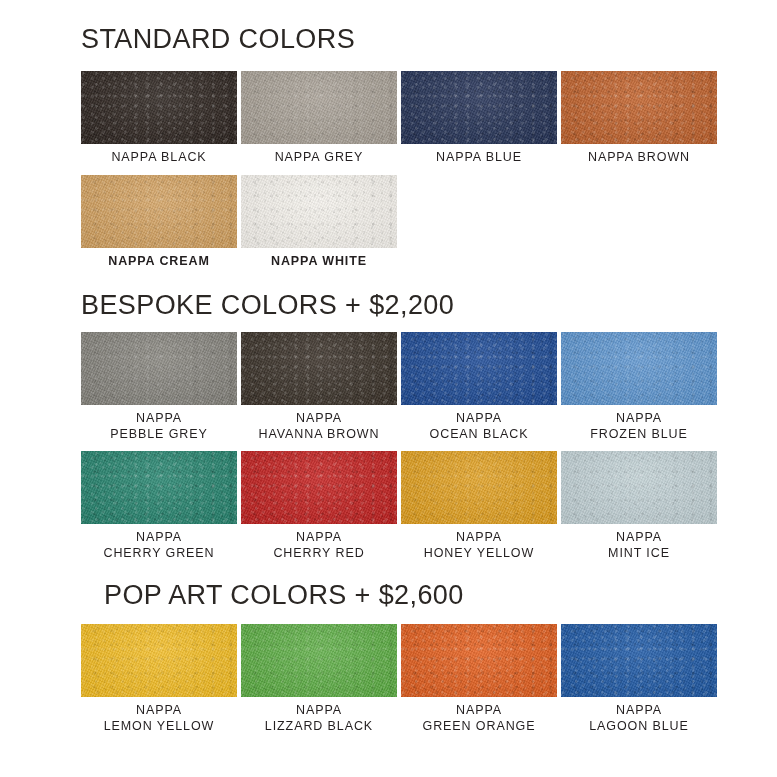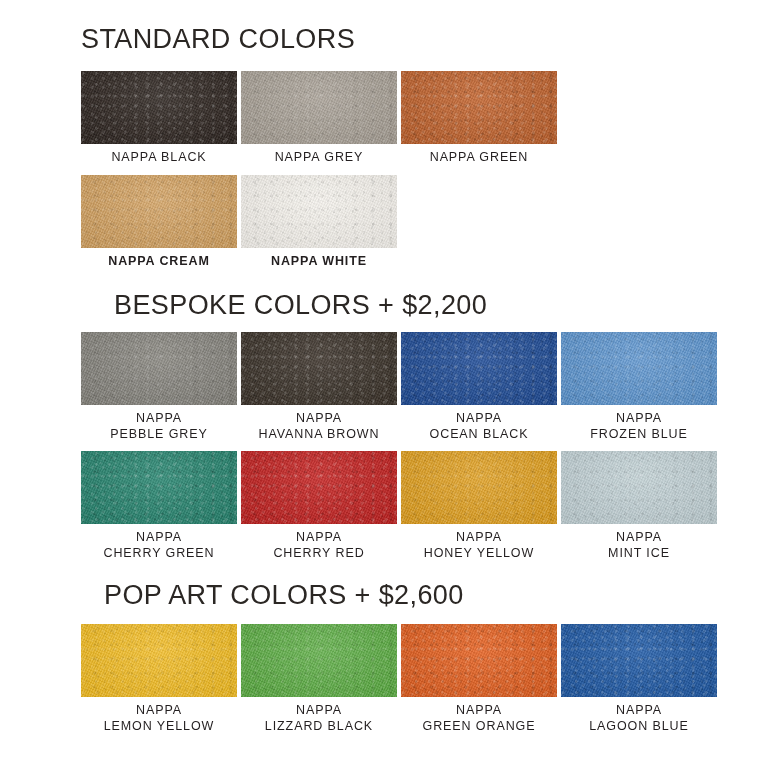--- a/index.html
+++ b/index.html
@@ -116,37 +116,41 @@
       <div class="swatch-row" style="top: 67px;">
         <div class="swatch-cell">
           <div class="swatch-chip" style="background-color: rgb(46, 37, 32);"></div>
           <div class="swatch-label"><div>NAPPA BLACK</div></div>
         </div>
         <div class="swatch-cell">
           <div class="swatch-chip light" style="background-color: rgb(163, 155, 144);"></div>
           <div class="swatch-label"><div>NAPPA GREY</div></div>
         </div>
         <div class="swatch-cell">
+          <div class="swatch-chip" style="background-color: rgb(36, 50, 87);"></div>
+          <div class="swatch-label"><div>NAPPA BLUE</div></div>
+        </div>
+        <div class="swatch-cell">
           <div class="swatch-chip" style="background-color: rgb(196, 99, 44);"></div>
-          <div class="swatch-label"><div>NAPPA GREEN</div></div>
+          <div class="swatch-label"><div>NAPPA BROWN</div></div>
         </div>
       </div>
       <div class="swatch-row" style="top: 171px; font-weight: bold;">
         <div class="swatch-cell">
           <div class="swatch-chip light" style="background-color: rgb(207, 156, 89);"></div>
           <div class="swatch-label"><div>NAPPA CREAM</div></div>
         </div>
         <div class="swatch-cell">
           <div class="swatch-chip light" style="background-color: rgb(243, 240, 234);"></div>
           <div class="swatch-label"><div>NAPPA WHITE</div></div>
         </div>
       </div>
     </div>
     <div class="section">
-      <div class="section-title" style="top: 288px; margin-left: 33px;">BESPOKE COLORS + $2,200</div>
+      <div class="section-title" style="top: 288px;">BESPOKE COLORS + $2,200</div>
       <div class="swatch-row" style="top: 328px;">
         <div class="swatch-cell">
           <div class="swatch-chip light" style="background-color: rgb(127, 125, 118);"></div>
           <div class="swatch-label two-line"><div>NAPPA</div><div>PEBBLE GREY</div></div>
         </div>
         <div class="swatch-cell">
           <div class="swatch-chip" style="background-color: rgb(59, 50, 41);"></div>
           <div class="swatch-label two-line"><div>NAPPA</div><div>HAVANNA BROWN</div></div>
         </div>
         <div class="swatch-cell">

